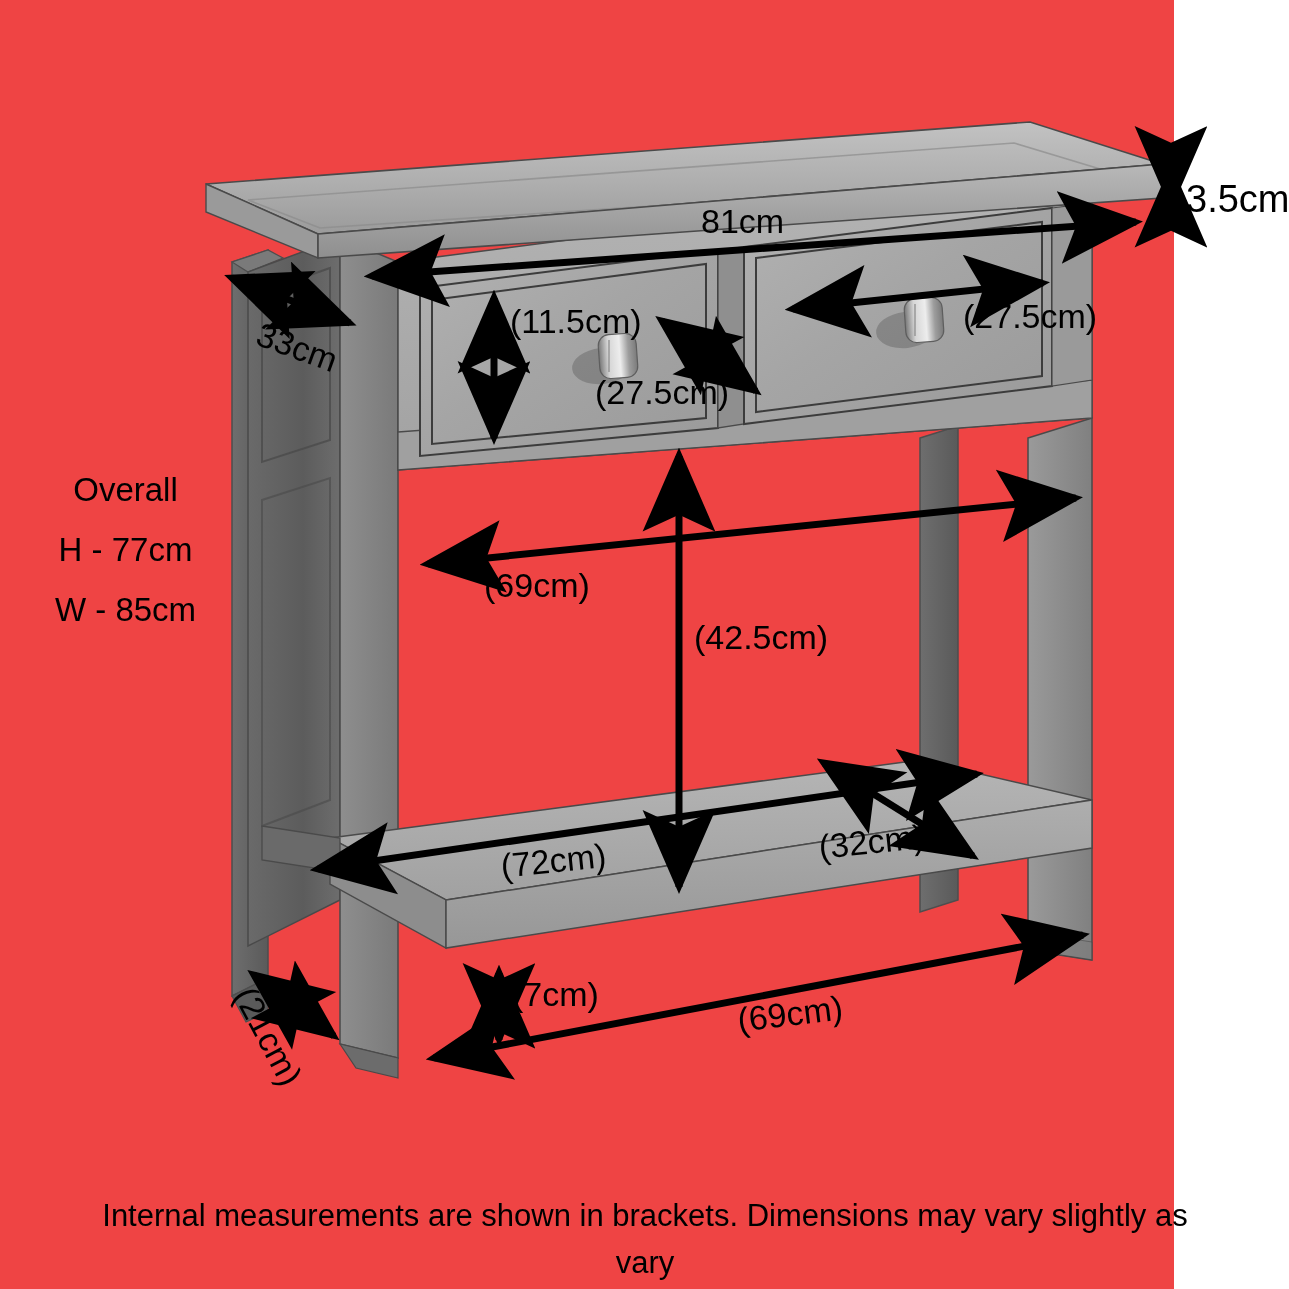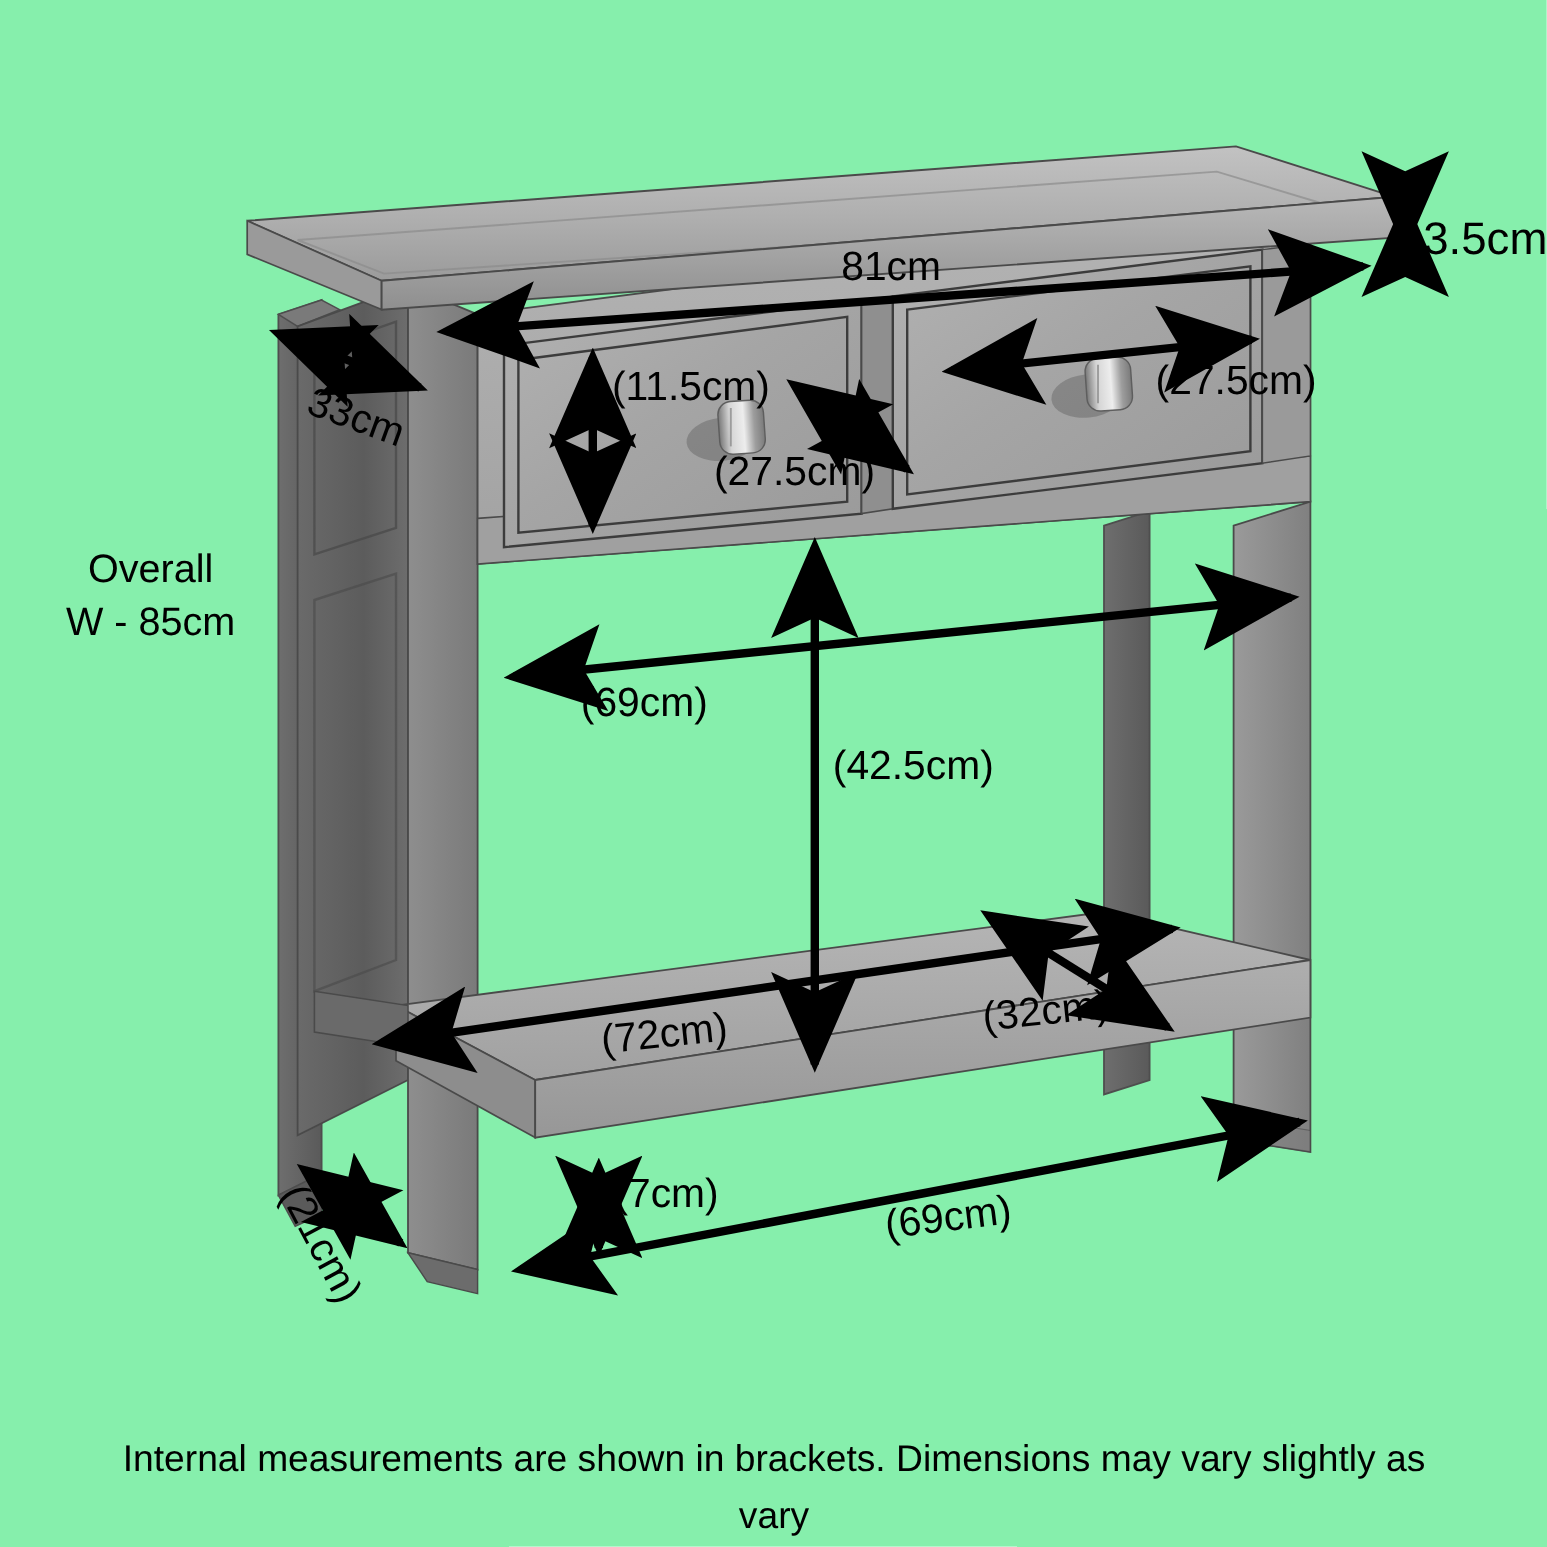--- a/index.html
+++ b/index.html
@@ -8,42 +8,42 @@
   }
   body {
     width: 1289px; height: 1289px;
     font-family: "Liberation Sans", sans-serif;
     color: #000;
     overflow: hidden;
     position: relative;
   }
   #stage {
     position: relative;
-    width: 1289px;
+    width: 1174px;
     height: 1289px;
-    background: #86efac;
+    background: #ef4444;
   }
   svg.diagram {
     position: absolute;
     left: 0; top: 0;
     width: 1289px;
     height: 1289px;
   }
   .overall-block {
     position: absolute;
     left: 18px;
     top: 452px;
     width: 215px;
     text-align: center;
     font-size: 33px;
     line-height: 44px;
     font-family: "Liberation Sans", sans-serif;
     color: #000;
   }
-  .overall-block div { white-space: nowrap; }
+  .overall-block div { white-space: nowrap; margin-top: 16px; }
   .footer-note {
     position: absolute;
     left: 70px;
     top: 1192px;
     width: 1150px;
     text-align: center;
     font-size: 31px;
     line-height: 47px;
     color: #000;
     font-family: "Liberation Sans", sans-serif;
@@ -227,20 +227,21 @@
       <text class="dim-label" x="512" y="1006" font-size="34">(7cm)</text>
 
       <text class="dim-label" x="739" y="1032" font-size="34" transform="rotate(-7 739 1032)">(69cm)</text>
 
       <text class="dim-label" x="233" y="995" font-size="34" transform="rotate(62 233 995)">(21cm)</text>
     </g>
   </svg>
 
   <div class="overall-block">
     <div>Overall</div>
+    <div>H - 77cm</div>
     <div>W - 85cm</div>
   </div>
 
   <div class="footer-note">
     <div>Internal measurements are shown in brackets. Dimensions may vary slightly as vary</div>
     <div>product is handmade. We have the right to alter specification.</div>
   </div>
 
 </div>
 

